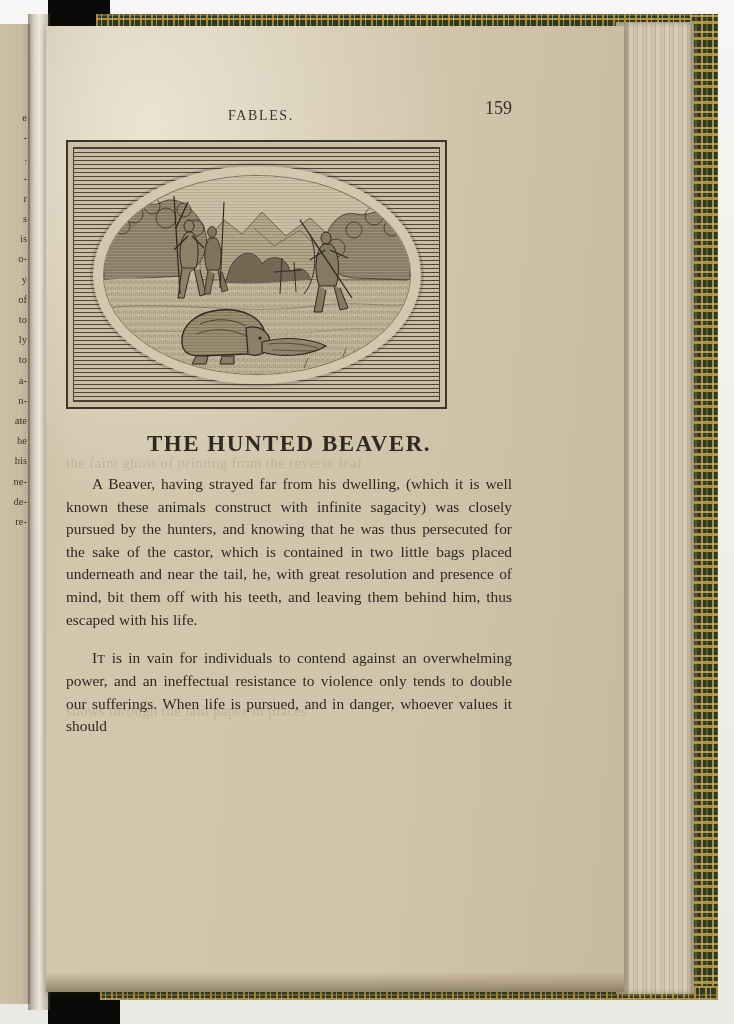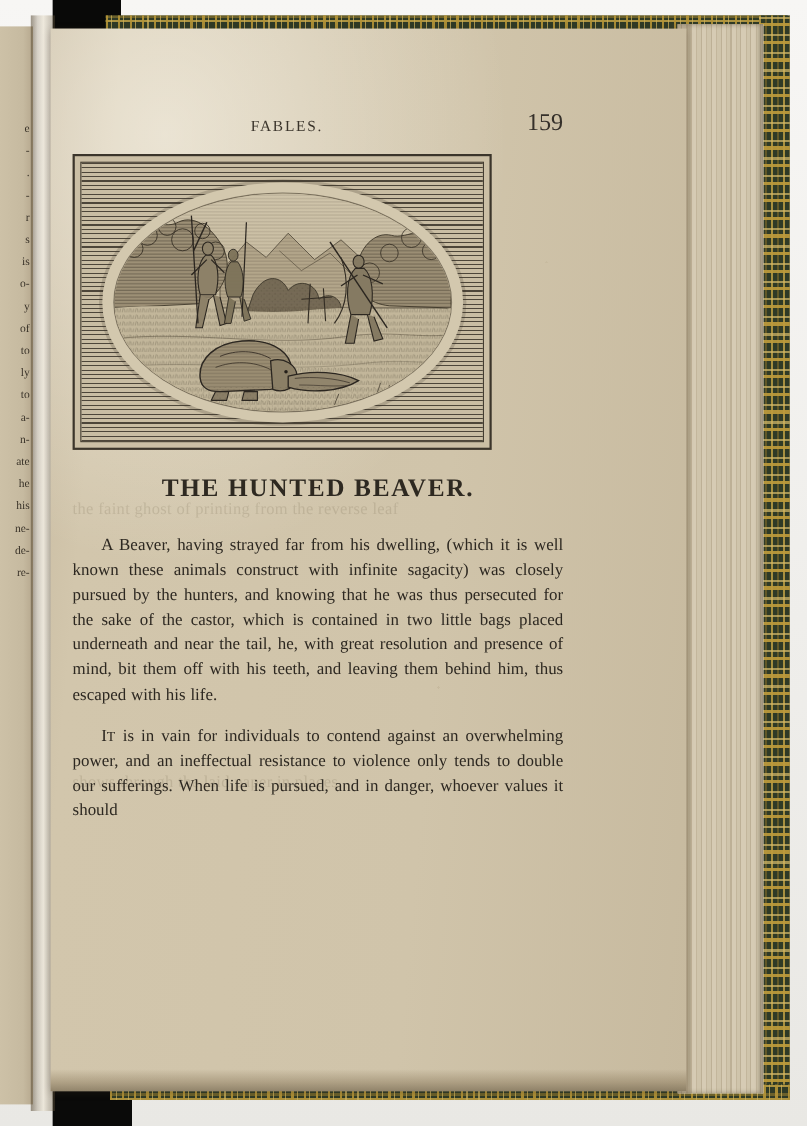--- a/index.html
+++ b/index.html
@@ -180,21 +180,21 @@
     left: 162px; top: 4px;
     font-family: "Liberation Serif", serif;
     font-size: 14px;
     letter-spacing: 1.6px;
     color: #3a342b;
   }
   #page-number {
     position: absolute;
     right: 0; top: -6px;
     font-family: "Liberation Serif", serif;
-    font-size: 22px;
+    font-size: 18px;
     color: #35302a;
   }
 
   
   #illustration {
     position: relative;
     margin-top: 8px;
     width: 381px;
     height: 269px;
     background: #cbbfa5;
@@ -245,21 +245,21 @@
   
   #fable-title {
     margin-top: 22px;
     text-align: center;
     font-family: "Liberation Serif", serif;
     font-size: 23px;
     letter-spacing: 1.5px;
     color: #2e2921;
   }
   .body-par {
-    margin-top: 28px;
+    margin-top: 16px;
     font-family: "Liberation Serif", serif;
     font-size: 15.4px;
     line-height: 22.6px;
     text-align: justify;
     text-indent: 26px;
     color: #2d2821;
     word-spacing: .5px;
   }
   .smallcap-lead {
     font-size: 12.6px;

